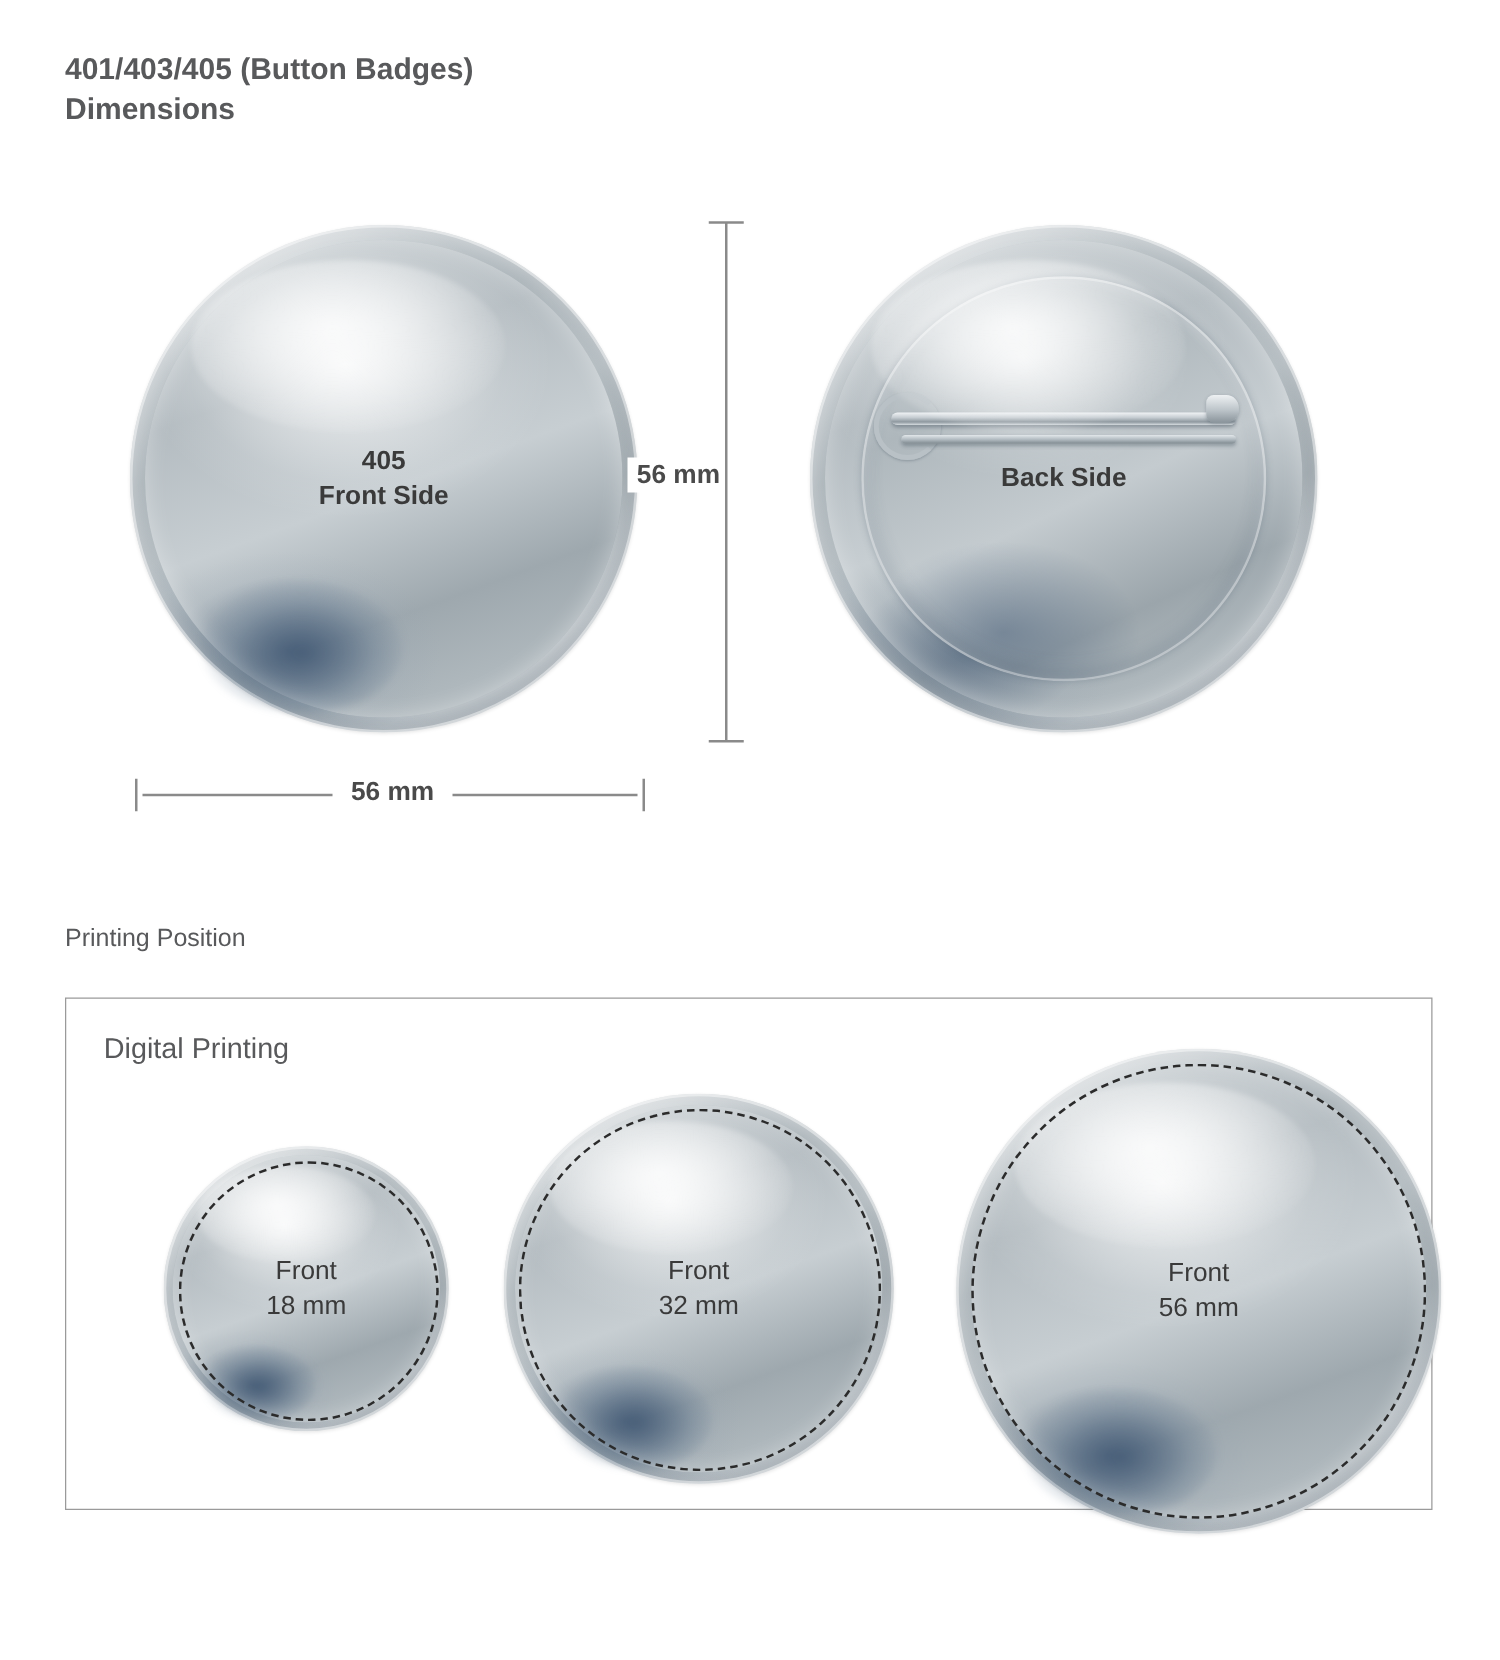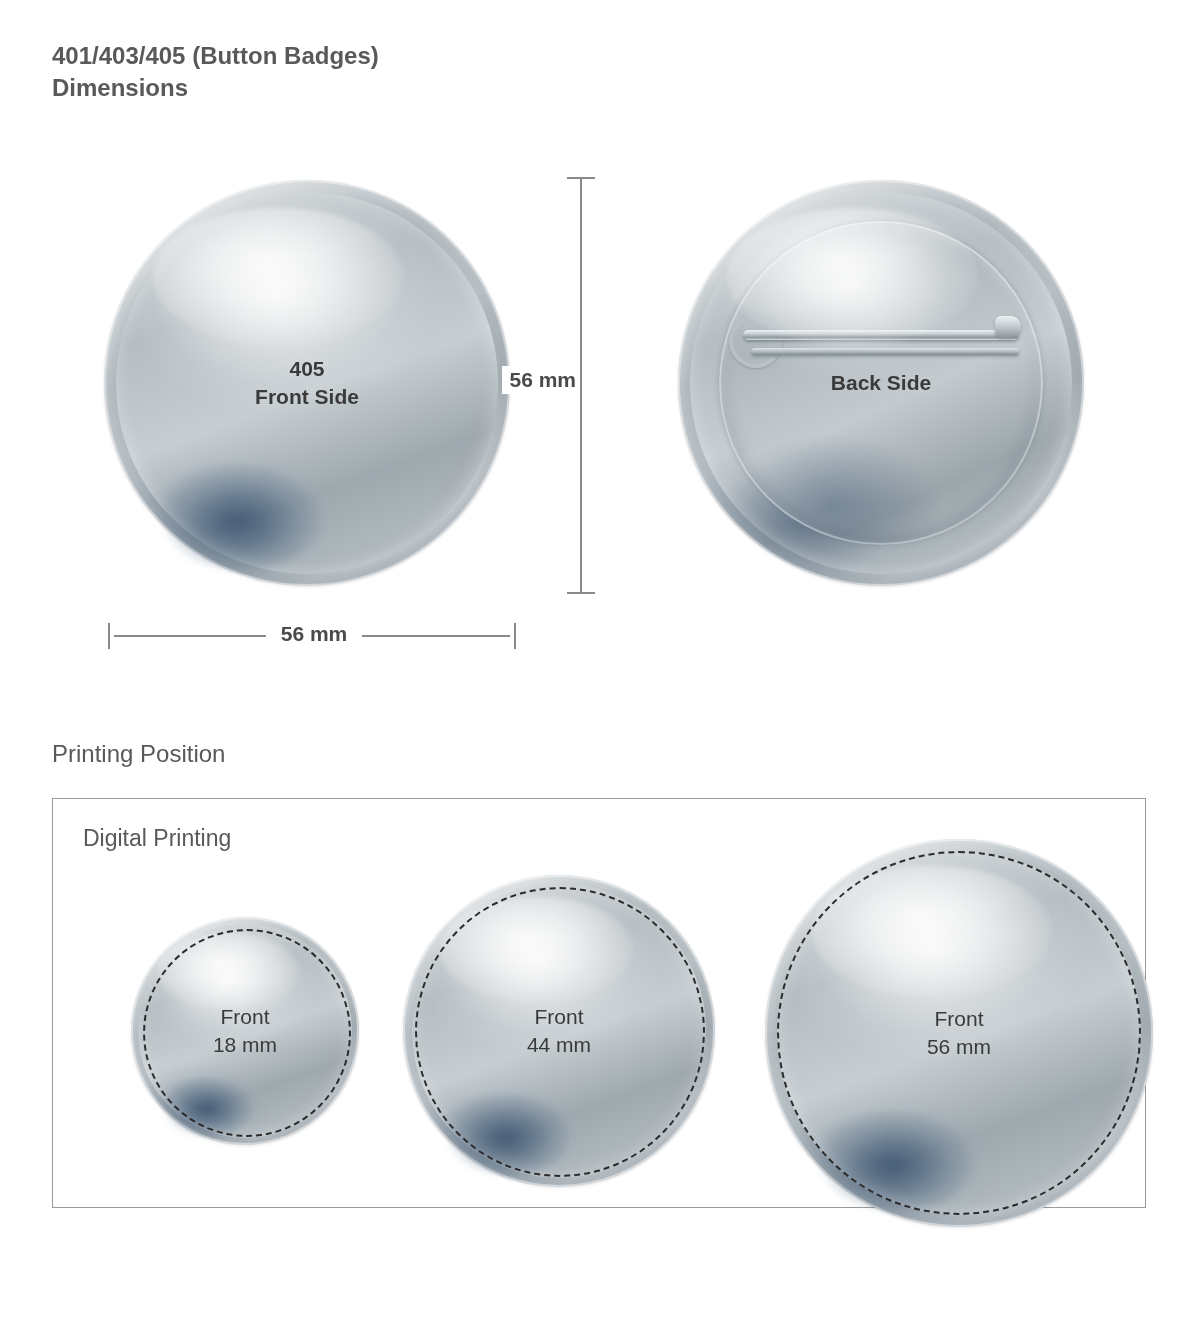--- a/index.html
+++ b/index.html
@@ -99,21 +99,21 @@
   
   #front-badge {
     left: 104px;
     top: 30px;
     width: 406px;
     height: 406px;
   }
 
   
   #back-badge {
-    left: 678px;
+    left: 648px;
     top: 30px;
     width: 406px;
     height: 406px;
   }
   #back-badge .inner-disc {
     position: absolute;
     left: 10%;
     top: 10%;
     width: 80%;
     height: 80%;
@@ -242,21 +242,21 @@
     text-align: center;
     font-size: 21px;
     color: #4a4a4a;
   }
 
   
   .print-title {
     position: absolute;
     left: 52px;
     top: 740px;
-    font-size: 24px;
+    font-size: 20px;
     color: #58595b;
   }
   .print-box {
     position: absolute;
     left: 52px;
     top: 798px;
     width: 1094px;
     height: 410px;
     border: 1.5px solid #9a9a9a;
     box-sizing: border-box;
@@ -351,21 +351,21 @@
     </div>
   </div>
   <div class="dashed-ring" id="pp-small-ring"></div>
 
   <div class="badge" id="pp-medium">
     <div class="rim"></div>
     <div class="gloss"></div>
     <div class="shade"></div>
     <div class="badge-label">
       <div>Front</div>
-      <div>44 mm</div>
+      <div>32 mm</div>
     </div>
   </div>
   <div class="dashed-ring" id="pp-medium-ring"></div>
 
   <div class="badge" id="pp-large">
     <div class="rim"></div>
     <div class="gloss"></div>
     <div class="shade"></div>
     <div class="badge-label">
       <div>Front</div>

